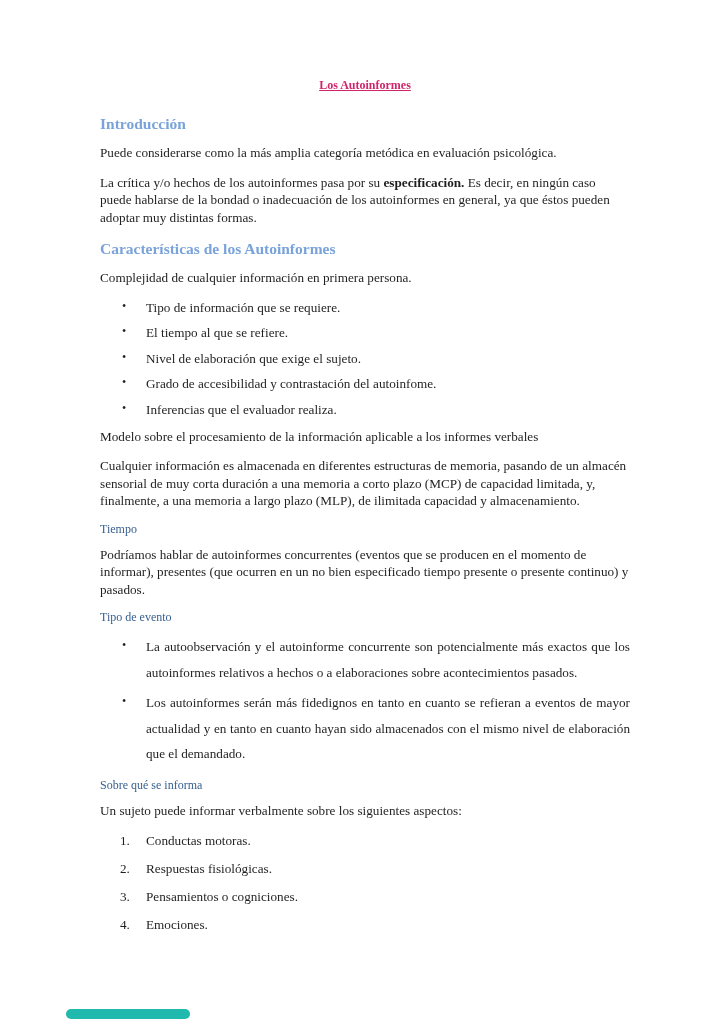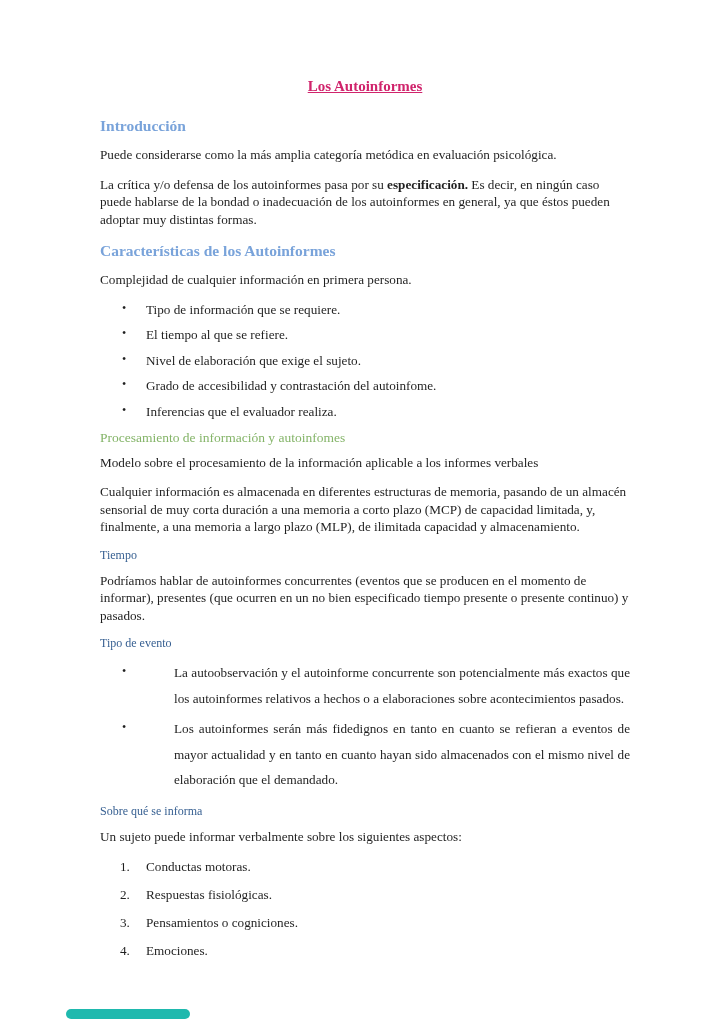--- a/index.html
+++ b/index.html
@@ -15,21 +15,21 @@
   .page {
     position: absolute;
     inset: 0;
     background: #ffffff;
     padding: 78px 95px 0 100px;
   }
   .content { width: 530px; }
 
   .doc-title {
     text-align: center;
-    font-size: 15px;
+    font-size: 12px;
     font-weight: bold;
     color: #d0246c;
     text-decoration: underline;
     text-decoration-color: #d0246c;
     margin-bottom: 22px;
   }
   h2.h-blue {
     font-size: 15.5px;
     font-weight: bold;
     color: #79a3da;
@@ -73,21 +73,21 @@
   ul.loose li {
     line-height: 1.95;
     margin-bottom: 4px;
   }
   ul.loose li .marker {
     width: 24px;
     margin-left: 22px;
     flex: 0 0 auto;
     font-size: 12px;
   }
-  ul.loose li .btext { flex: 1; text-align: justify; margin-left: 28px; }
+  ul.loose li .btext { flex: 1; text-align: justify; }
   ol.numbered li { margin-bottom: 10.5px; }
   ol.numbered li .marker {
     width: 26px;
     margin-left: 20px;
     flex: 0 0 auto;
   }
   .footer-bar {
     position: absolute;
     left: 66px;
     bottom: 5px;
@@ -100,21 +100,21 @@
 </head>
 <body>
 
 <div class="page">
   <div class="content">
 
     <div class="doc-title">Los Autoinformes</div>
 
     <h2 class="h-blue">Introducción</h2>
     <p>Puede considerarse como la más amplia categoría metódica en evaluación psicológica.</p>
-    <p><span>La crítica y/o defensa de los autoinformes pasa por su </span><b>especificación.</b><span> Es decir, en ningún caso puede hablarse de la bondad o inadecuación de los autoinformes en general, ya que éstos pueden adoptar muy distintas formas.</span></p>
+    <p><span>La crítica y/o hechos de los autoinformes pasa por su </span><b>especificación.</b><span> Es decir, en ningún caso puede hablarse de la bondad o inadecuación de los autoinformes en general, ya que éstos pueden adoptar muy distintas formas.</span></p>
 
     <h2 class="h-blue">Características de los Autoinformes</h2>
     <p>Complejidad de cualquier información en primera persona.</p>
     <ul class="tight">
       <li>
           <span class="marker">•</span>
           <span class="btext">Tipo de información que se requiere.</span>
         </li>
       <li>
           <span class="marker">•</span>
@@ -127,21 +127,20 @@
       <li>
           <span class="marker">•</span>
           <span class="btext">Grado de accesibilidad y contrastación del autoinfome.</span>
         </li>
       <li>
           <span class="marker">•</span>
           <span class="btext">Inferencias que el evaluador realiza.</span>
         </li>
     </ul>
 
-    <h4 class="h-green">Procesamiento de información y autoinfomes</h4>
     <p class="bold-line">Modelo sobre el procesamiento de la información aplicable a los informes verbales</p>
     <p>Cualquier información es almacenada en diferentes estructuras de memoria, pasando de un almacén sensorial de muy corta duración a una memoria a corto plazo (MCP) de capacidad limitada, y, finalmente, a una memoria a largo plazo (MLP), de ilimitada capacidad y almacenamiento.</p>
 
     <h3 class="h-steel">Tiempo</h3>
     <p>Podríamos hablar de autoinformes concurrentes (eventos que se producen en el momento de informar), presentes (que ocurren en un no bien especificado tiempo presente o presente continuo) y pasados.</p>
 
     <h3 class="h-steel">Tipo de evento</h3>
     <ul class="loose">
       <li>
           <span class="marker">•</span>

